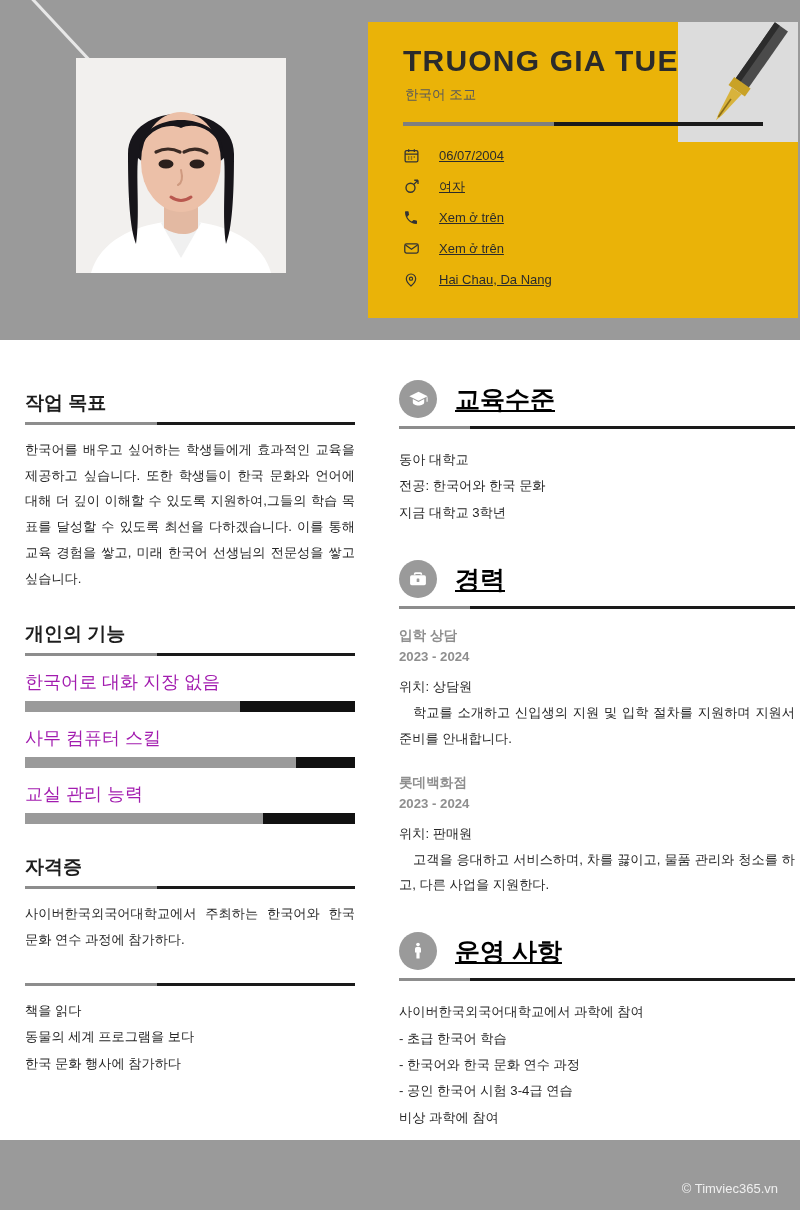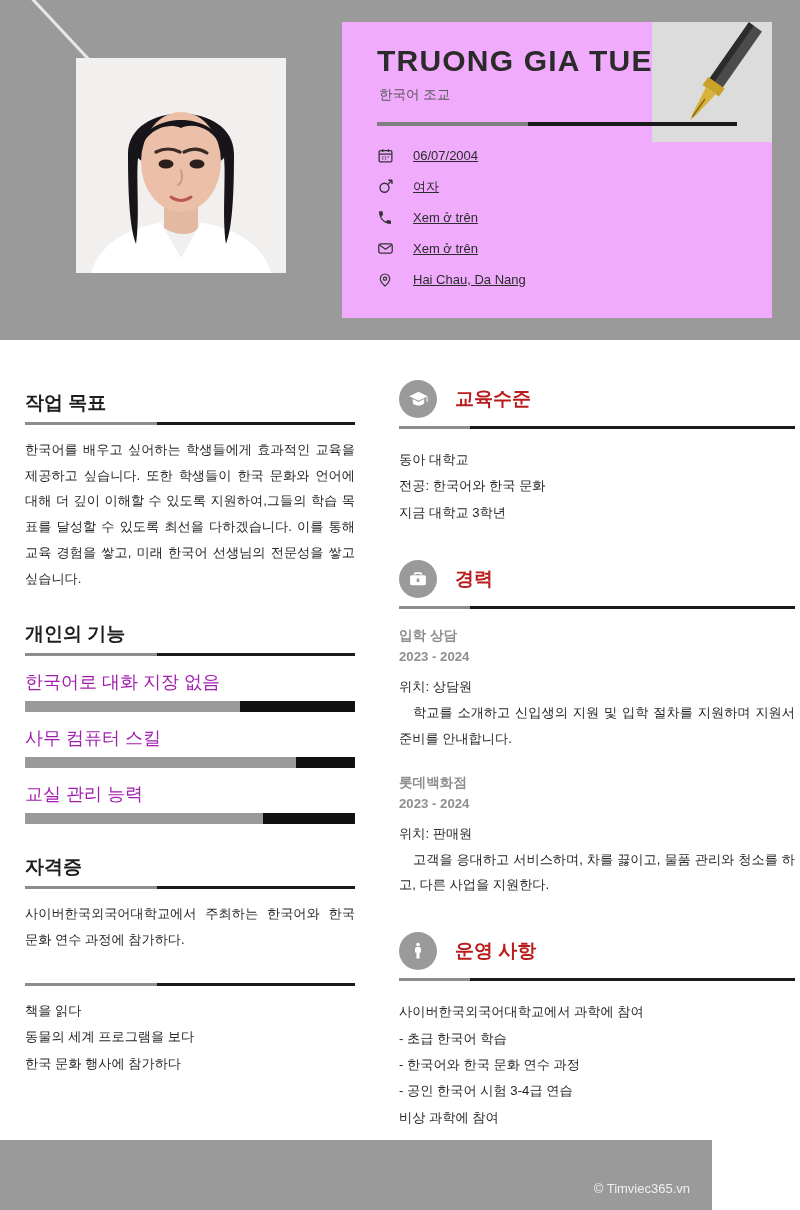--- a/index.html
+++ b/index.html
@@ -27,22 +27,22 @@
     transform: rotate(47deg);
     left: -130px; top: 70px;
   }
   .photo {
     position: absolute; left: 76px; top: 58px; width: 210px; height: 215px;
     background: #cfd3d6; overflow: hidden;
   }
   .photo svg { display: block; }
 
   .right-panel {
-    position: absolute; left: 342px; top: 22px; width: 430px; height: 296px;
-    background: #f0abfc;
+    position: absolute; left: 368px; top: 22px; width: 430px; height: 296px;
+    background: #eab308;
   }
   .pen {
     position: absolute; right: 0; top: 0; width: 120px; height: 120px;
     overflow: hidden;
   }
   .name {
     position: absolute; left: 35px; top: 22px;
     font-size: 30px; font-weight: bold; color: #2b2b2b; letter-spacing: 1.2px;
   }
   .role {
@@ -84,35 +84,35 @@
   .block { margin-top: 30px; }
   .list-line { font-size: 13.2px; color: #262626; line-height: 2.0; }
 
   
   .r-head { display: flex; align-items: center; margin-bottom: 4px; }
   .r-circle {
     width: 38px; height: 38px; border-radius: 50%; background: #9a9a9a;
     display: flex; align-items: center; justify-content: center; flex: 0 0 38px;
   }
   .r-circle svg { display: block; }
-  .r-title { font-size: 19px; font-weight: bold; color: #b91c1c; margin-left: 18px; }
+  .r-title { font-size: 25px; font-weight: bold; color: #000000; margin-left: 18px; text-decoration: underline; }
   .rule-right {
     height: 3px; width: 100%; margin: 8px 0 18px;
     background: linear-gradient(to right, #8d8d8d 0, #8d8d8d 18%, #1a1a1a 18%, #1a1a1a 100%);
   }
   .r-line { font-size: 13.2px; color: #262626; line-height: 2.0; }
   .exp-title { font-size: 13.6px; color: #8e8e8e; font-weight: bold; margin-top: 4px; }
   .exp-date { font-size: 13.2px; color: #8e8e8e; font-weight: bold; margin-top: 4px; }
   .exp-pos { font-size: 13.2px; color: #262626; margin-top: 14px; }
   .exp-desc { font-size: 13.2px; color: #262626; line-height: 1.95; margin-top: 4px; text-indent: 14px; text-align: justify; }
   .rblock { margin-top: 34px; }
 
   
   .footer {
-    position: absolute; left: 0; bottom: 0; width: 712px; height: 70px;
+    position: absolute; left: 0; bottom: 0; width: 800px; height: 70px;
     background: #9a9a9a;
   }
   .footer .fdiag { position:absolute; right:0; top:0; width:300px; height:70px; overflow:hidden; }
   .footer-txt {
     position: absolute; right: 22px; bottom: 14px;
     font-size: 13px; color: #efefef;
   }
 </style>
 </head>
 <body>

